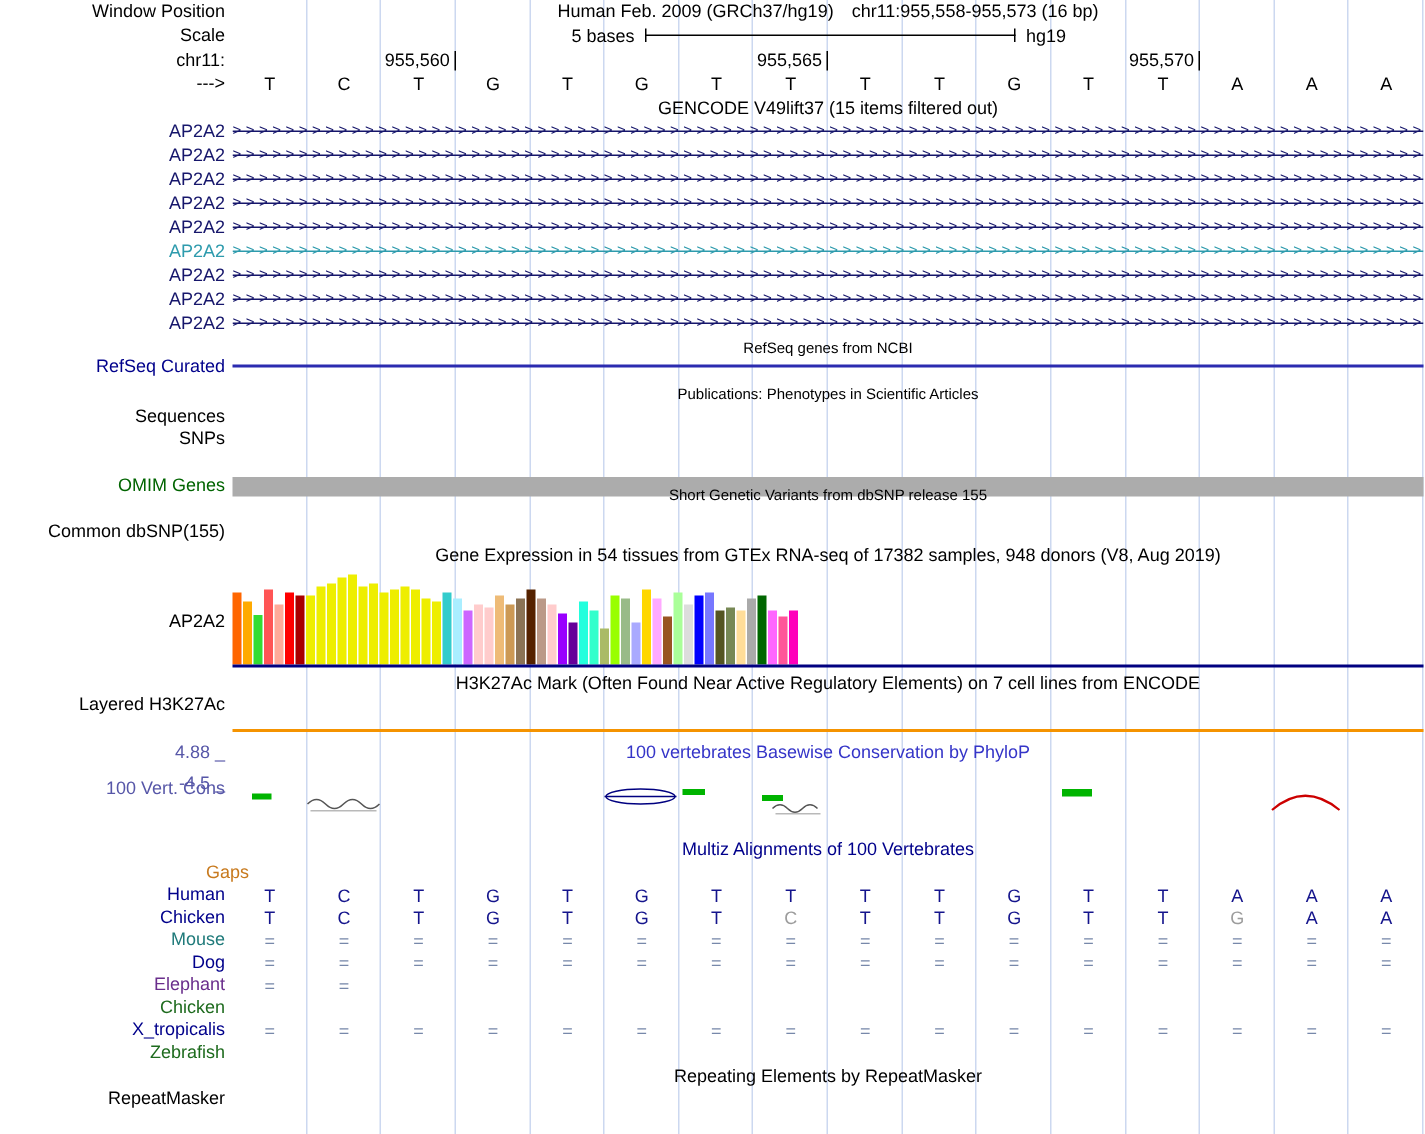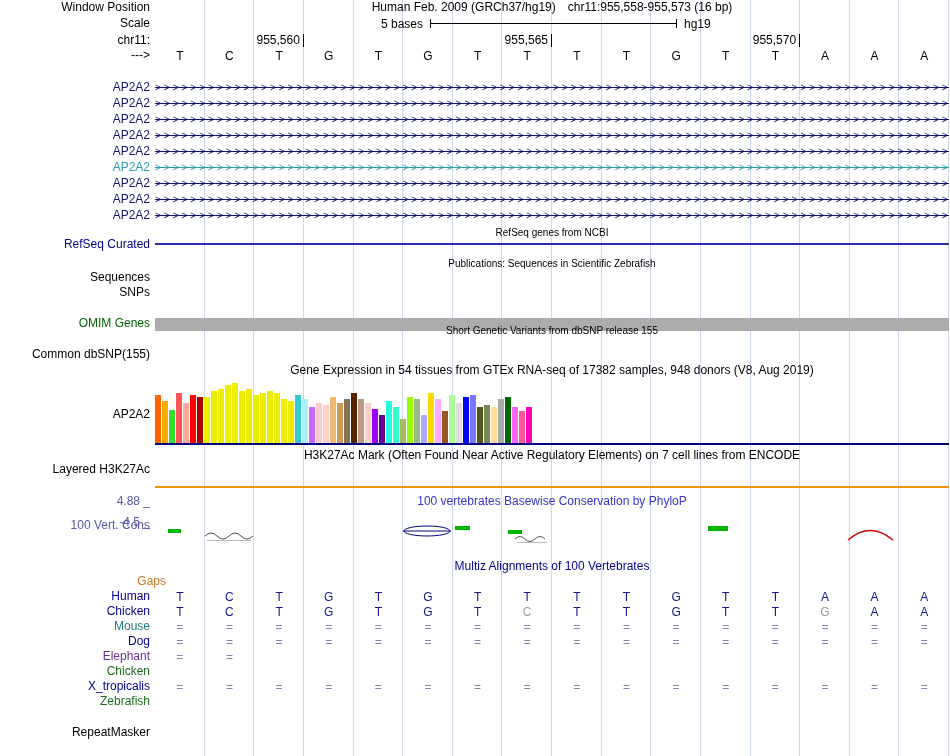--- a/index.html
+++ b/index.html
@@ -93,20 +93,23 @@
         <div class="cell" style="left: 446.6px; width: 49.6px;">T</div>
         <div class="cell" style="left: 496.3px; width: 49.6px;">G</div>
         <div class="cell" style="left: 545.9px; width: 49.6px;">T</div>
         <div class="cell" style="left: 595.5px; width: 49.6px;">T</div>
         <div class="cell" style="left: 645.1px; width: 49.6px;">A</div>
         <div class="cell" style="left: 694.8px; width: 49.6px;">A</div>
         <div class="cell" style="left: 744.4px; width: 49.6px;">A</div>
       </div>
   </div>
 
+  <div class="row" style="top:66px;height:13px">
+    <div class="ct">GENCODE V49lift37 (15 items filtered out)</div>
+  </div>
   <div id="gencode-rows">
       <div class="row" style="top: 80px; height: 16px;">
         <div class="lbl" style="top: 1px; color: rgb(22, 22, 107);">AP2A2</div>
         <div class="arrows">
           <div class="arrowline" style="background: rgb(22, 22, 107);"></div>
           <div class="arrowtxt" style="color: rgb(22, 22, 107);">&gt;&gt;&gt;&gt;&gt;&gt;&gt;&gt;&gt;&gt;&gt;&gt;&gt;&gt;&gt;&gt;&gt;&gt;&gt;&gt;&gt;&gt;&gt;&gt;&gt;&gt;&gt;&gt;&gt;&gt;&gt;&gt;&gt;&gt;&gt;&gt;&gt;&gt;&gt;&gt;&gt;&gt;&gt;&gt;&gt;&gt;&gt;&gt;&gt;&gt;&gt;&gt;&gt;&gt;&gt;&gt;&gt;&gt;&gt;&gt;&gt;&gt;&gt;&gt;&gt;&gt;&gt;&gt;&gt;&gt;&gt;&gt;&gt;&gt;&gt;&gt;&gt;&gt;&gt;&gt;&gt;&gt;&gt;&gt;&gt;&gt;&gt;&gt;&gt;&gt;&gt;&gt;&gt;&gt;&gt;&gt;&gt;&gt;&gt;&gt;&gt;&gt;&gt;&gt;&gt;&gt;&gt;&gt;&gt;&gt;&gt;&gt;&gt;&gt;&gt;&gt;&gt;&gt;&gt;&gt;&gt;&gt;&gt;&gt;&gt;&gt;&gt;&gt;&gt;&gt;</div>
         </div>
       </div>
       <div class="row" style="top: 96px; height: 16px;">
         <div class="lbl" style="top: 1px; color: rgb(22, 22, 107);">AP2A2</div>
@@ -168,21 +171,21 @@
 
   <div class="row" style="top:226px;height:12px">
     <div class="ct small">RefSeq genes from NCBI</div>
   </div>
   <div class="row" style="top:238px;height:14px">
     <div class="lbl" style="color: rgb(0, 0, 139);">RefSeq Curated</div>
     <div class="hline" id="refseq-line" style="top: 5px; height: 2px; background: rgb(43, 43, 176);"></div>
   </div>
 
   <div class="row" style="top:257px;height:11px">
-    <div class="ct small">Publications: Sequences in Scientific Zebrafish</div>
+    <div class="ct small">Publications: Phenotypes in Scientific Articles</div>
   </div>
   <div class="row" style="top:271px;height:13px">
     <div class="lbl">Sequences</div>
   </div>
   <div class="row" style="top:286px;height:13px">
     <div class="lbl">SNPs</div>
   </div>
 
   <div class="row" style="top:317px;height:14px">
     <div class="lbl" style="color: rgb(0, 100, 0); text-align: center;">OMIM Genes</div>
@@ -415,16 +418,19 @@
           <div class="cell" style="left: 694.8px; width: 49.6px; color: rgb(119, 136, 170);">=</div>
           <div class="cell" style="left: 744.4px; width: 49.6px; color: rgb(119, 136, 170);">=</div>
         </div>
       </div>
       <div class="row" style="top: 695px; height: 14px;">
         <div class="lbl" style="color: rgb(30, 107, 30);">Zebrafish</div>
         <div class="cells"></div>
       </div>
     </div>
 
+  <div class="row" style="top:711px;height:13px">
+    <div class="ct">Repeating Elements by RepeatMasker</div>
+  </div>
   <div class="row" style="top:726px;height:13px">
     <div class="lbl">RepeatMasker</div>
   </div>
 </div>
 
 </body></html>

